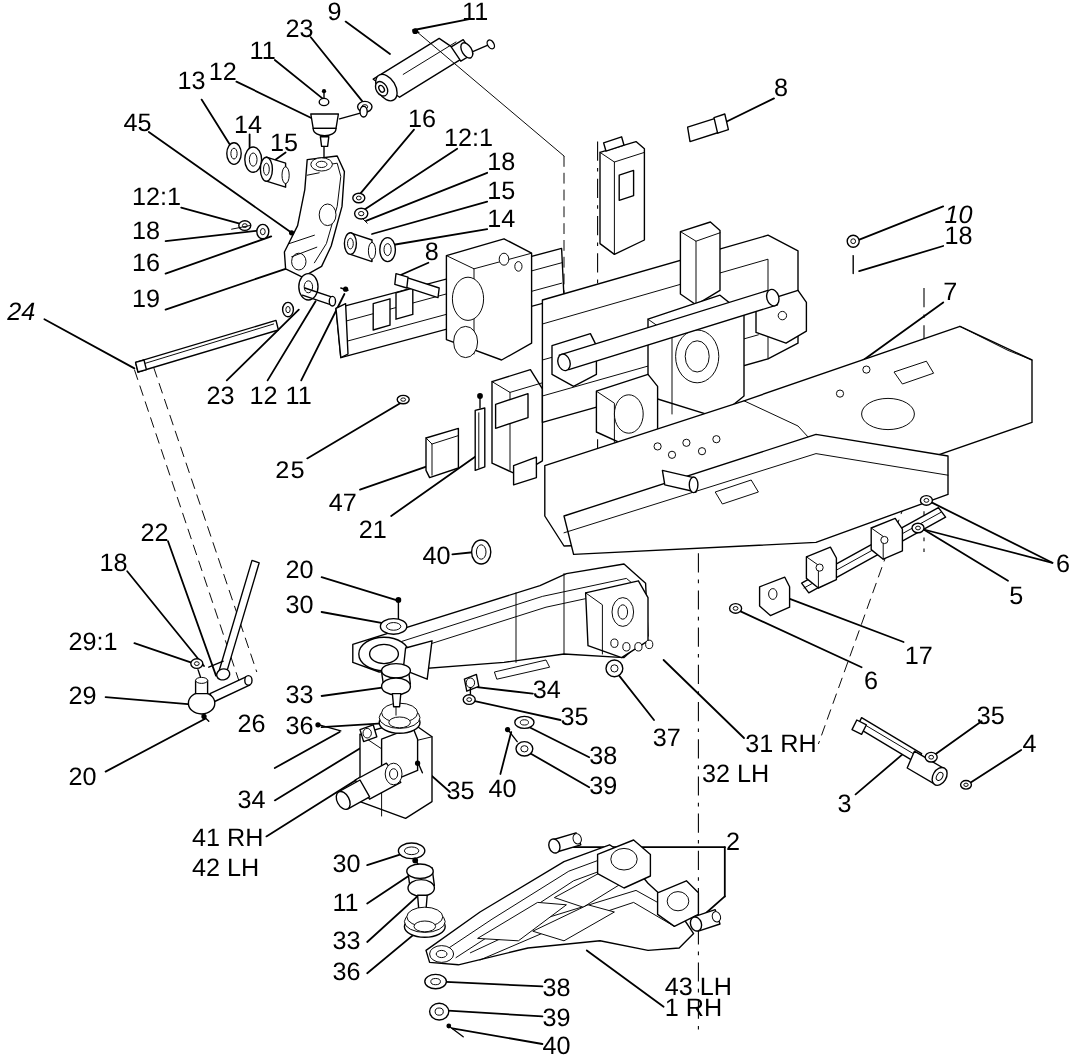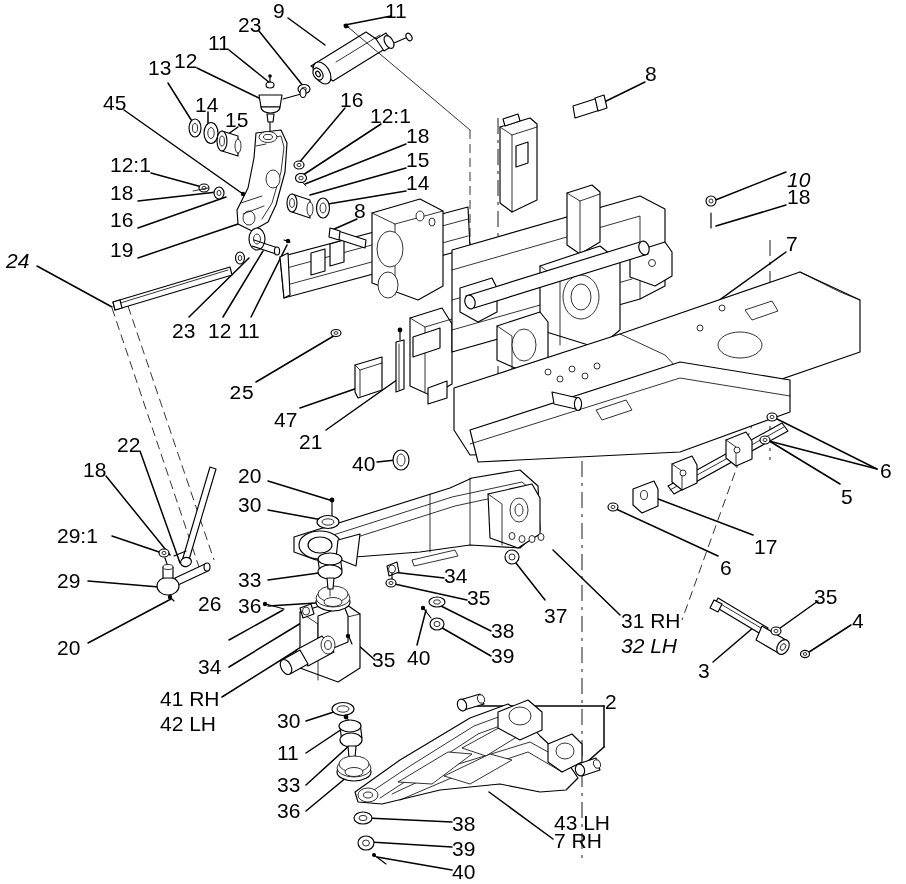--- a/index.html
+++ b/index.html
@@ -579,25 +579,25 @@
     <div class="callout" style="left:277px; top:773px;">33</div>
     <div class="callout" style="left:277px; top:799px;">36</div>
     <div class="callout" style="left:372px; top:648px;">35</div>
     <div class="callout" style="left:444px; top:564px;">34</div>
     <div class="callout" style="left:467px; top:586px;">35</div>
     <div class="callout" style="left:407px; top:646px;">40</div>
     <div class="callout" style="left:491px; top:619px;">38</div>
     <div class="callout" style="left:491px; top:644px;">39</div>
     <div class="callout" style="left:544px; top:604px;">37</div>
     <div class="callout" style="left:621px; top:609px;text-align:right;">31 RH</div>
-    <div class="callout" style="left:621px; top:634px;font-style:italic;">32 LH</div>
+    <div class="callout" style="left:585px; top:634px;">32 LH</div>
     <div class="callout" style="left:814px; top:585px;">35</div>
     <div class="callout" style="left:852px; top:609px;">4</div>
     <div class="callout" style="left:698px; top:659px;">3</div>
     <div class="callout" style="left:605px; top:690px;">2</div>
     <div class="callout" style="left:452px; top:812px;">38</div>
     <div class="callout" style="left:452px; top:837px;">39</div>
     <div class="callout" style="left:452px; top:860px;">40</div>
-    <div class="callout" style="left:554px; top:829px;">7 RH</div>
+    <div class="callout" style="left:554px; top:829px;">1 RH</div>
     <div class="callout" style="left:554px; top:811px;">43 LH</div>
   </div>
 
 </div>
 
 </body></html>

